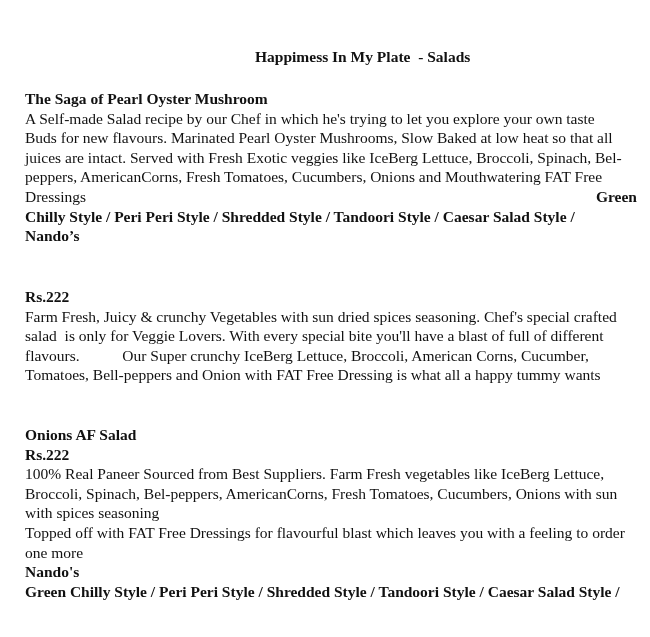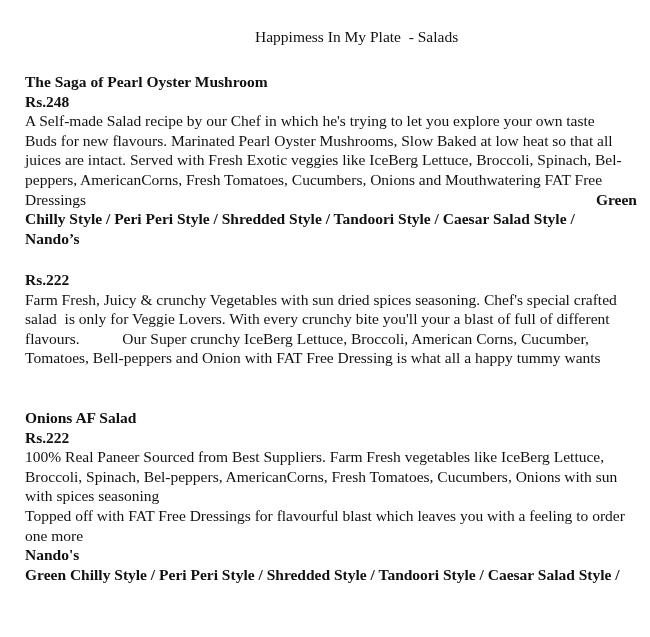--- a/index.html
+++ b/index.html
@@ -17,29 +17,30 @@
     }
     .page {
       position: absolute;
       left: 25px;
       top: 0;
       width: 612px;
     }
     .title {
       position: absolute;
       left: 230px;
-      top: 28px;
+      top: 48px;
       font-size: 15.5px;
-      font-weight: normal;
+      font-weight: bold;
       white-space: pre;
     }
     .section {
       position: absolute;
       left: 0;
       width: 612px;
+      margin-top: 17px;
     }
     .line {
       font-size: 15.5px;
       line-height: 19.6px;
       height: 19.6px;
       white-space: pre;
     }
     .bold { font-weight: bold; }
     .justify-row {
       display: flex;
@@ -50,37 +51,36 @@
     #sec3 { top: 408px; }
   </style>
 </head>
 <body>
 
 <div class="page">
   <div class="title">Happimess In My Plate  - Salads</div>
 
   <div class="section" id="sec1">
     <div class="line bold">The Saga of Pearl Oyster Mushroom</div>
-    <div class="line bold">Rs.248</div>
     <div class="line">A Self-made Salad recipe by our Chef in which he's trying to let you explore your own taste</div>
     <div class="line">Buds for new flavours. Marinated Pearl Oyster Mushrooms, Slow Baked at low heat so that all</div>
     <div class="line">juices are intact. Served with Fresh Exotic veggies like IceBerg Lettuce, Broccoli, Spinach, Bel-</div>
     <div class="line">peppers, AmericanCorns, Fresh Tomatoes, Cucumbers, Onions and Mouthwatering FAT Free</div>
     <div class="line justify-row">
       <span>Dressings</span>
       <span class="bold">Green</span>
     </div>
     <div class="line bold">Chilly Style / Peri Peri Style / Shredded Style / Tandoori Style / Caesar Salad Style /</div>
     <div class="line bold">Nando’s</div>
   </div>
 
   <div class="section" id="sec2">
     <div class="line bold">Rs.222</div>
     <div class="line">Farm Fresh, Juicy &amp; crunchy Vegetables with sun dried spices seasoning. Chef's special crafted</div>
-    <div class="line">salad  is only for Veggie Lovers. With every crunchy bite you'll your a blast of full of different</div>
+    <div class="line">salad  is only for Veggie Lovers. With every special bite you'll have a blast of full of different</div>
     <div class="line">flavours.           Our Super crunchy IceBerg Lettuce, Broccoli, American Corns, Cucumber,</div>
     <div class="line">Tomatoes, Bell-peppers and Onion with FAT Free Dressing is what all a happy tummy wants</div>
   </div>
 
   <div class="section" id="sec3">
     <div class="line bold">Onions AF Salad</div>
     <div class="line bold">Rs.222</div>
     <div class="line">100% Real Paneer Sourced from Best Suppliers. Farm Fresh vegetables like IceBerg Lettuce,</div>
     <div class="line">Broccoli, Spinach, Bel-peppers, AmericanCorns, Fresh Tomatoes, Cucumbers, Onions with sun</div>
     <div class="line">with spices seasoning</div>

